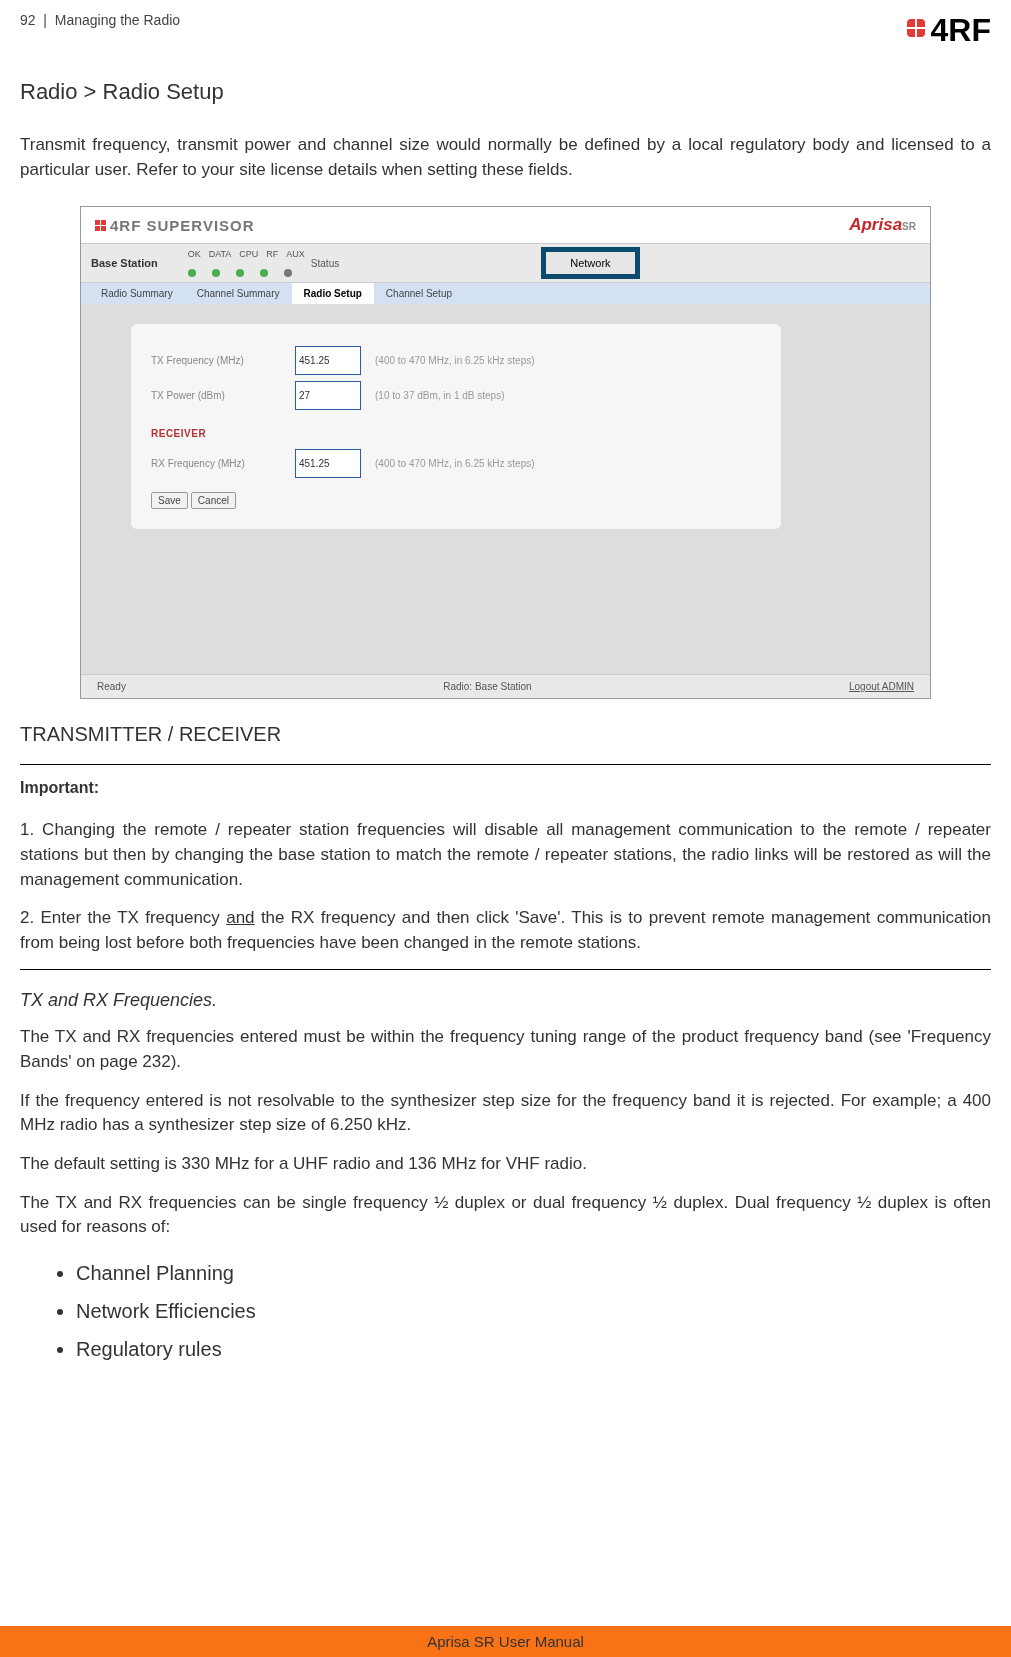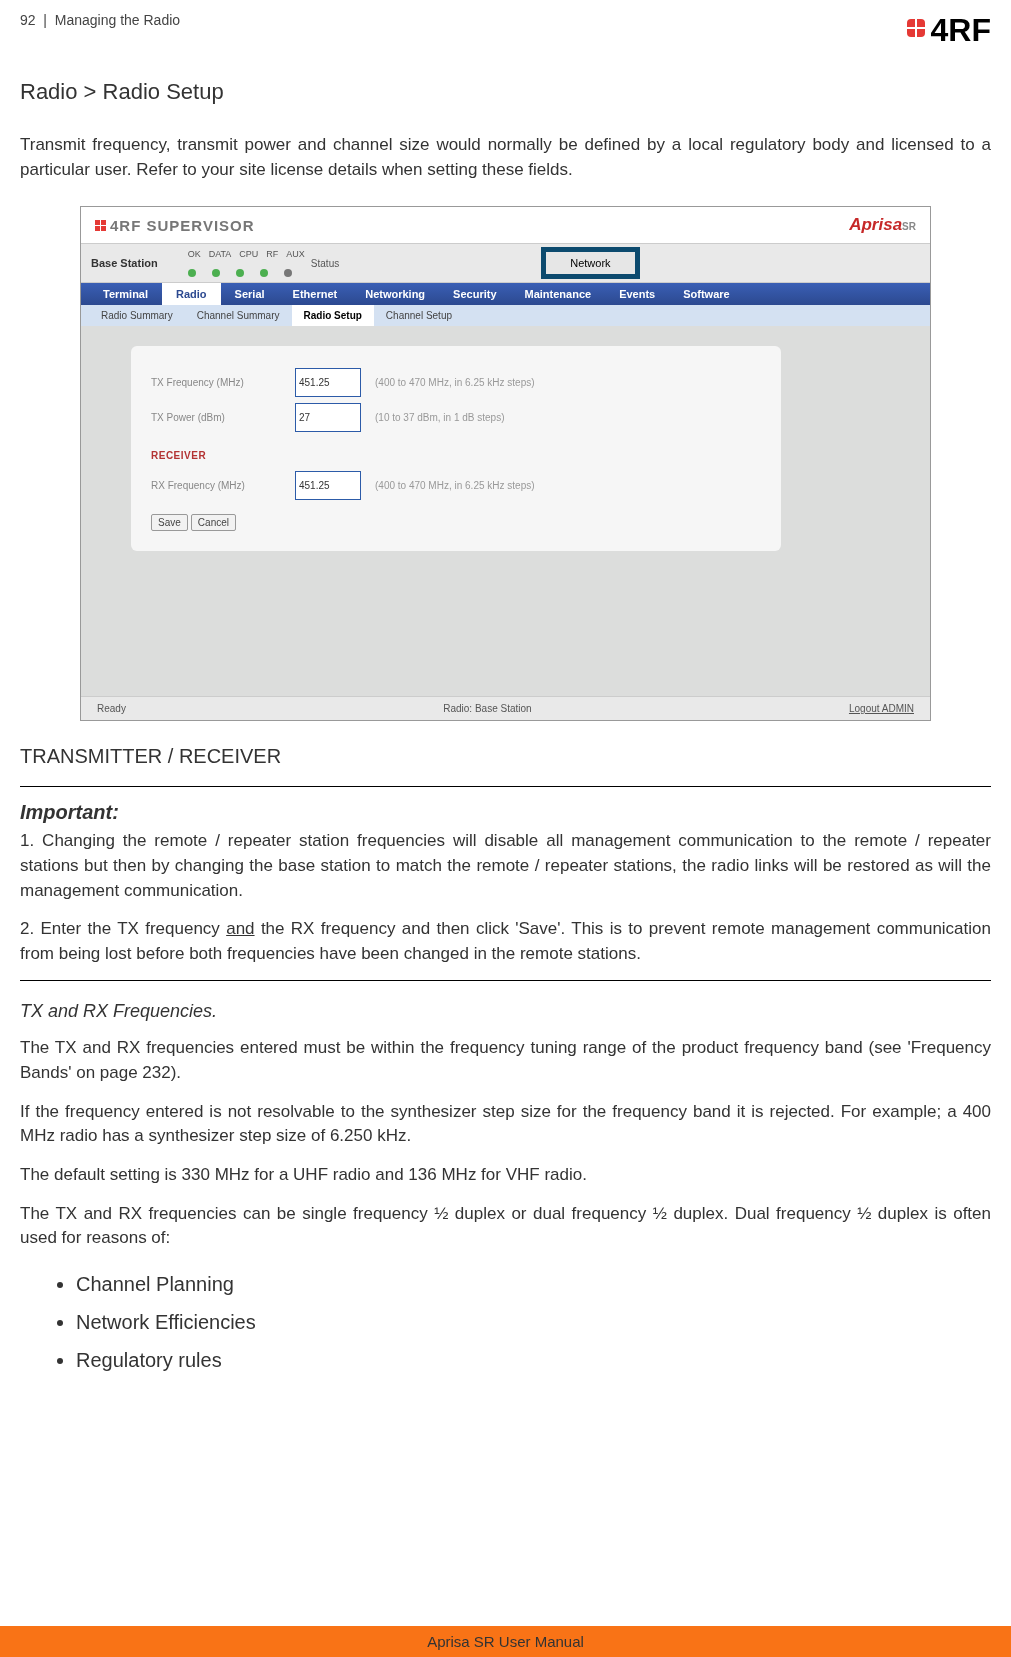--- a/index.html
+++ b/index.html
@@ -189,21 +189,21 @@
       text-align: center;
     }
     .ss-footer .logout { text-decoration: underline; }
     h2.sub-title {
       font-weight: normal;
       font-size: 20px;
       color: #333;
       margin: 24px 0 18px 0;
     }
     .rule-top { border-top: 1px solid #000; margin: 10px 0 14px 0; }
-    .important-label { font-weight: bold; font-size: 20px; margin-bottom: 5px; font-style: italic; }
+    .important-label { font-weight: bold; font-size: 16px; margin-bottom: 21px; }
     p.body {
       font-size: 17px;
       color: #333;
       line-height: 1.45;
       text-align: justify;
       margin-bottom: 14px;
     }
     .underline { text-decoration: underline; }
     .rule-bottom { border-top: 1px solid #000; margin: 6px 0 20px 0; }
     h3.italic-heading {
@@ -289,31 +289,20 @@
             <span class="led"></span>
             <span class="led"></span>
             <span class="led"></span>
             <span class="led"></span>
             <span class="led off"></span>
           </div>
         </div>
         <span class="status-txt">Status</span>
         <button class="ss-network-btn">Network</button>
       </div>
-      <div class="ss-nav">
-        <div class="ss-nav-item">Terminal</div>
-        <div class="ss-nav-item active">Radio</div>
-        <div class="ss-nav-item">Serial</div>
-        <div class="ss-nav-item">Ethernet</div>
-        <div class="ss-nav-item">Networking</div>
-        <div class="ss-nav-item">Security</div>
-        <div class="ss-nav-item">Maintenance</div>
-        <div class="ss-nav-item">Events</div>
-        <div class="ss-nav-item">Software</div>
-      </div>
       <div class="ss-subnav">
         <div class="ss-subnav-item">Radio Summary</div>
         <div class="ss-subnav-item">Channel Summary</div>
         <div class="ss-subnav-item active">Radio Setup</div>
         <div class="ss-subnav-item">Channel Setup</div>
       </div>
       <div class="ss-body">
         <div class="ss-panel">
           <div class="ss-field-row">
             <span class="ss-field-label">TX Frequency (MHz)</span>

